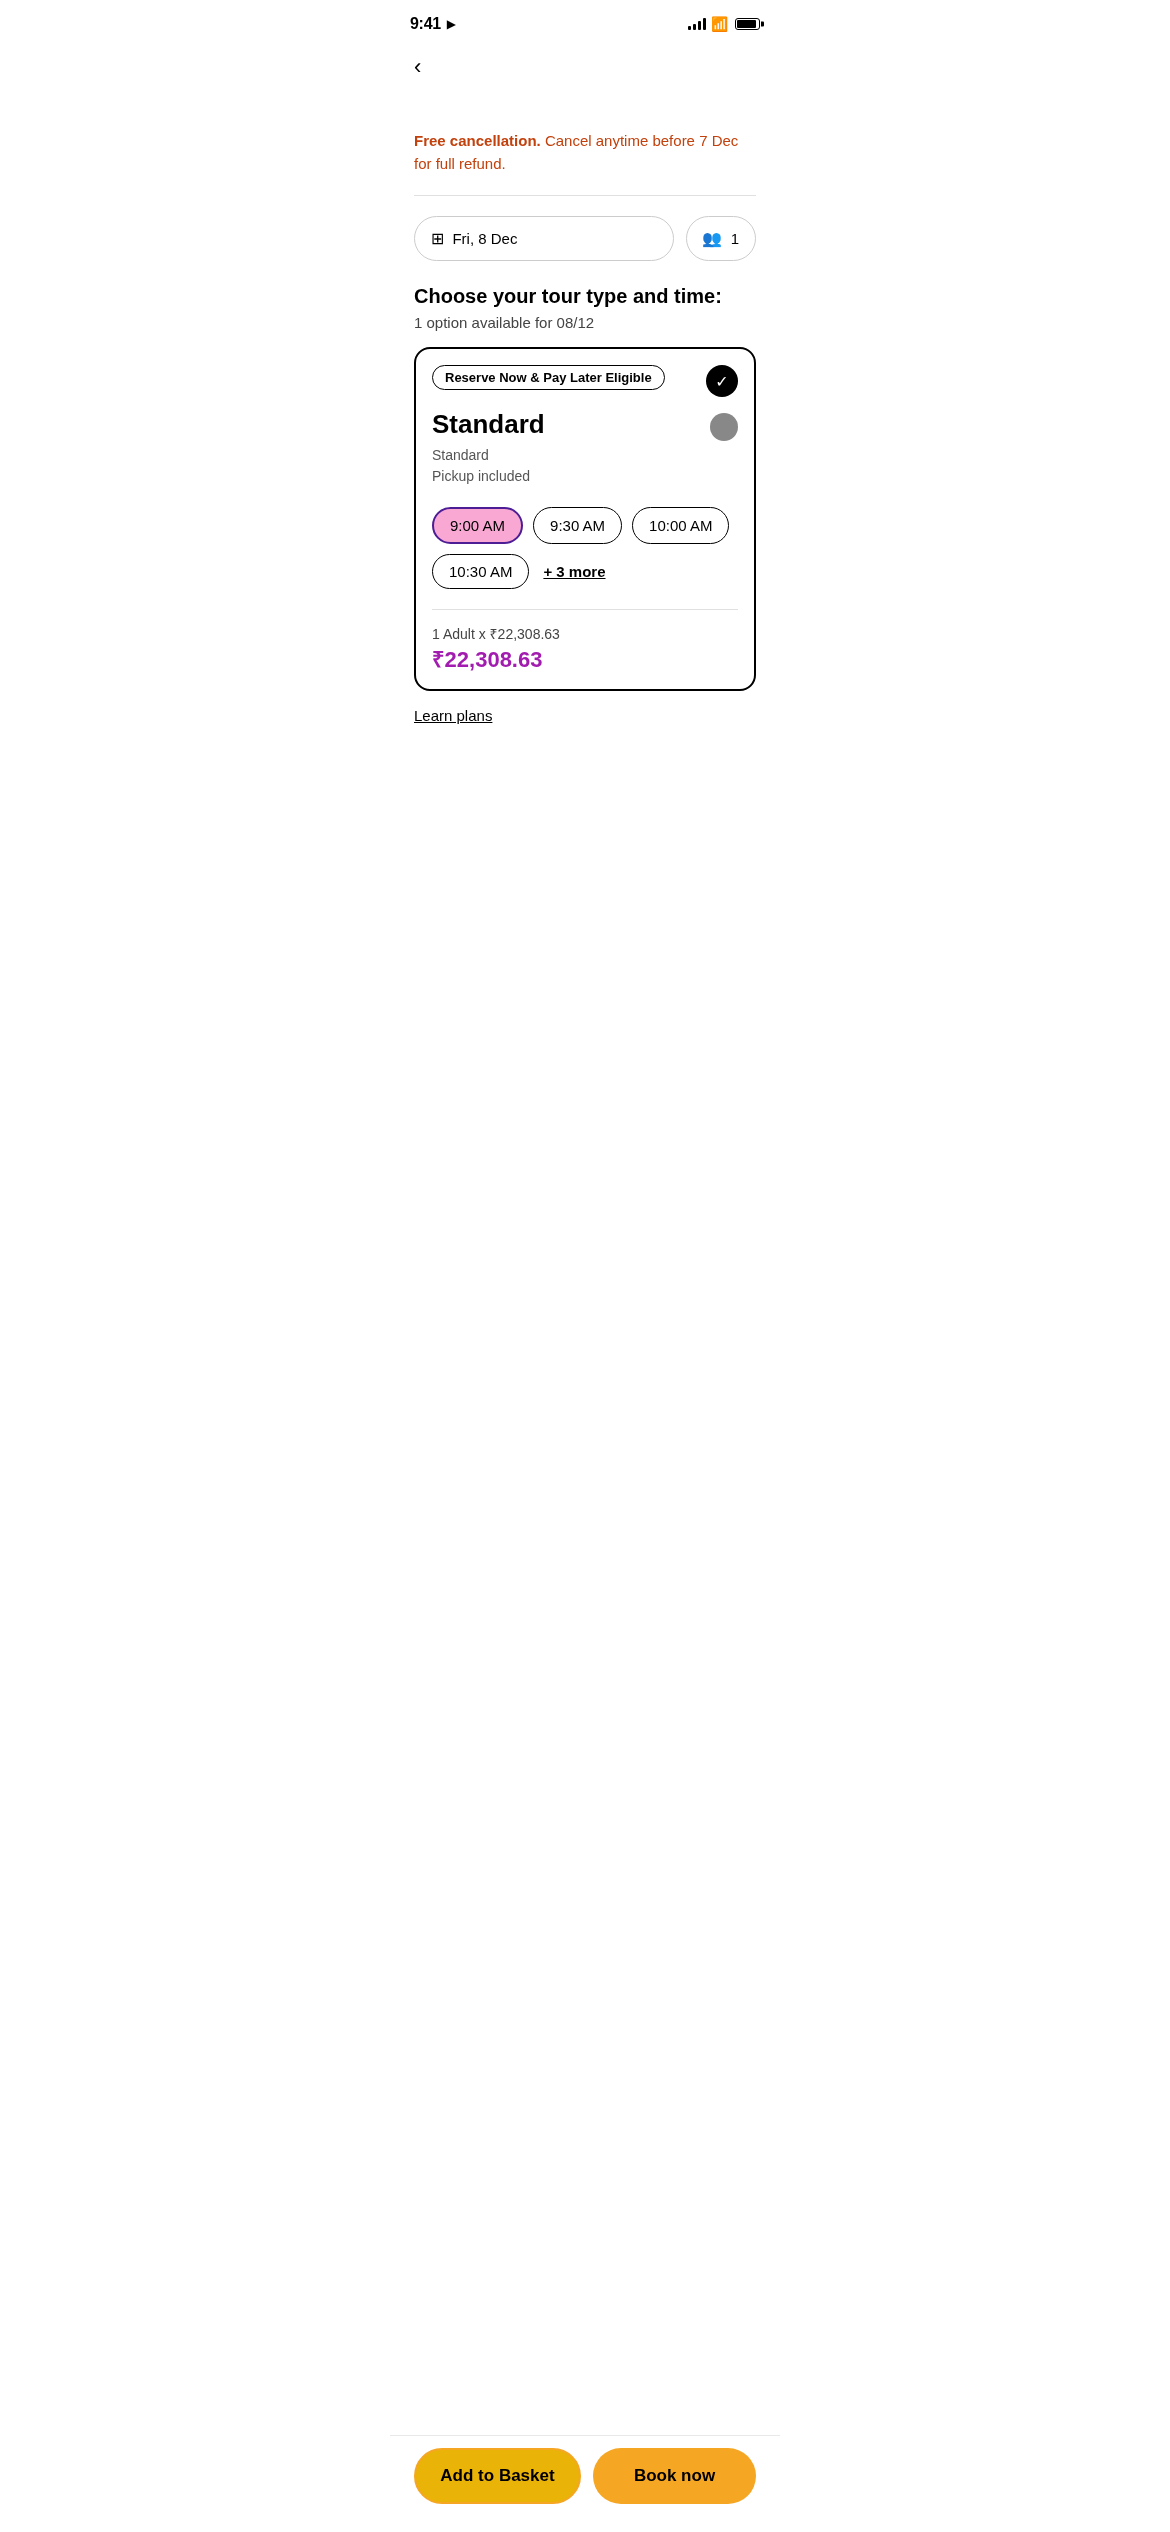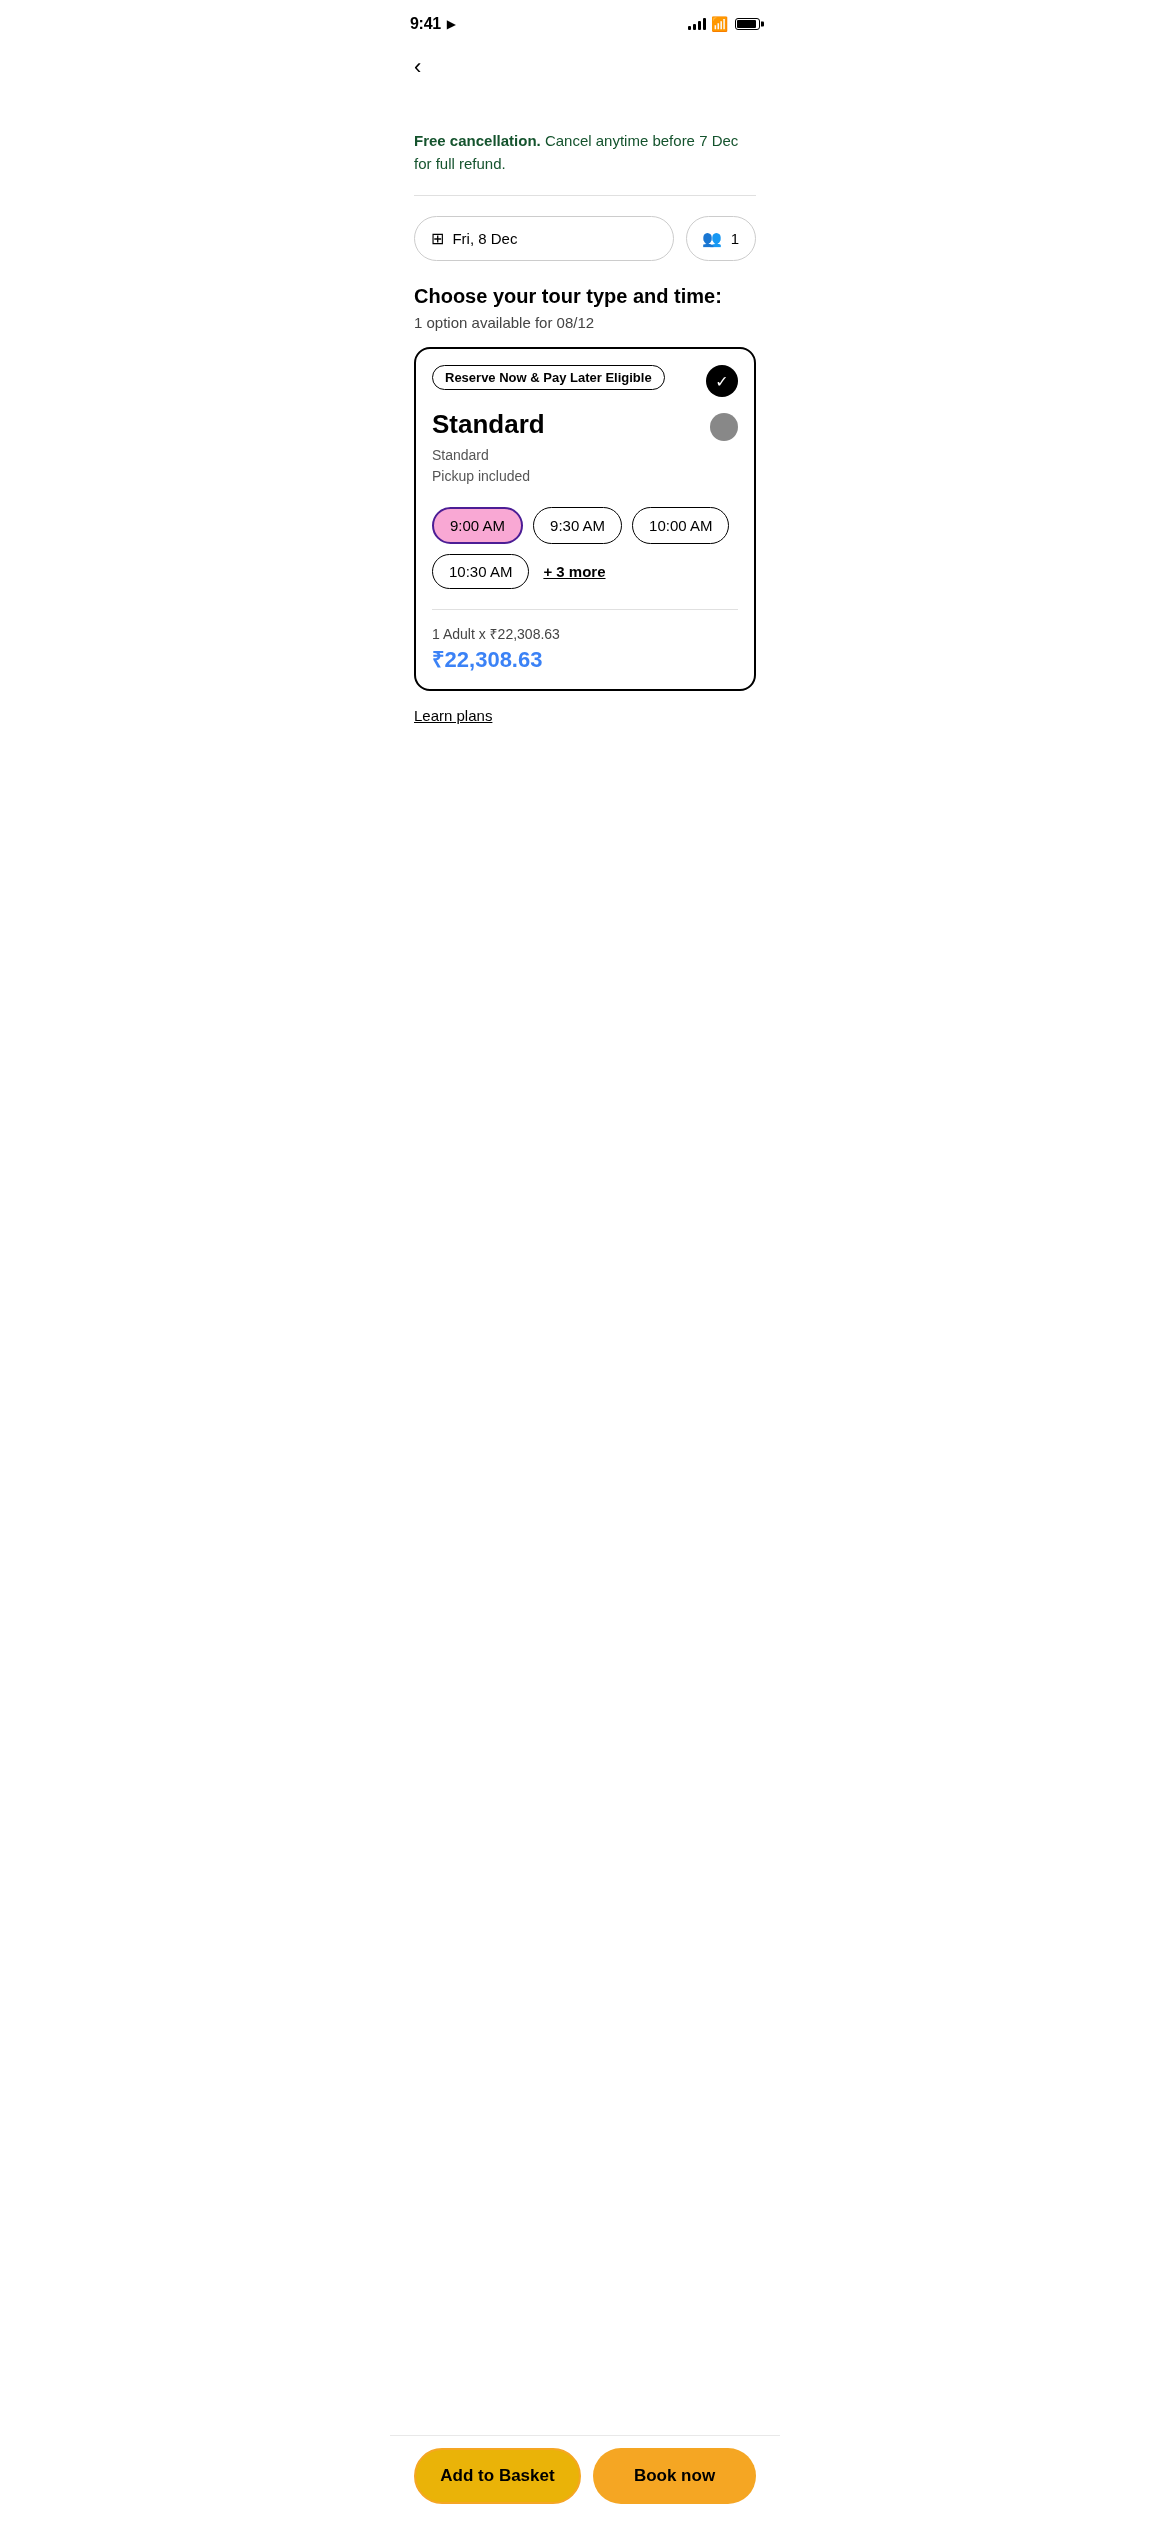--- a/index.html
+++ b/index.html
@@ -95,21 +95,21 @@
     .back-arrow {
       font-size: 22px;
       color: #000;
       font-weight: 300;
     }
 
     
     .cancellation-notice {
       font-size: 15px;
       line-height: 1.5;
-      color: #14532d;
+      color: #c2410c;
       margin-bottom: 20px;
       margin-top: 40px;
     }
 
     .cancellation-notice strong {
       font-weight: 700;
     }
 
     .divider {
       height: 1px;
@@ -274,21 +274,21 @@
     }
 
     .pricing {
       font-size: 14px;
       color: #444;
     }
 
     .total-price {
       font-size: 22px;
       font-weight: 700;
-      color: #3b82f6;
+      color: #a21caf;
     }
 
     
     .info-text {
       font-size: 14px;
       color: #444;
       line-height: 1.6;
       margin-bottom: 4px;
     }
 

